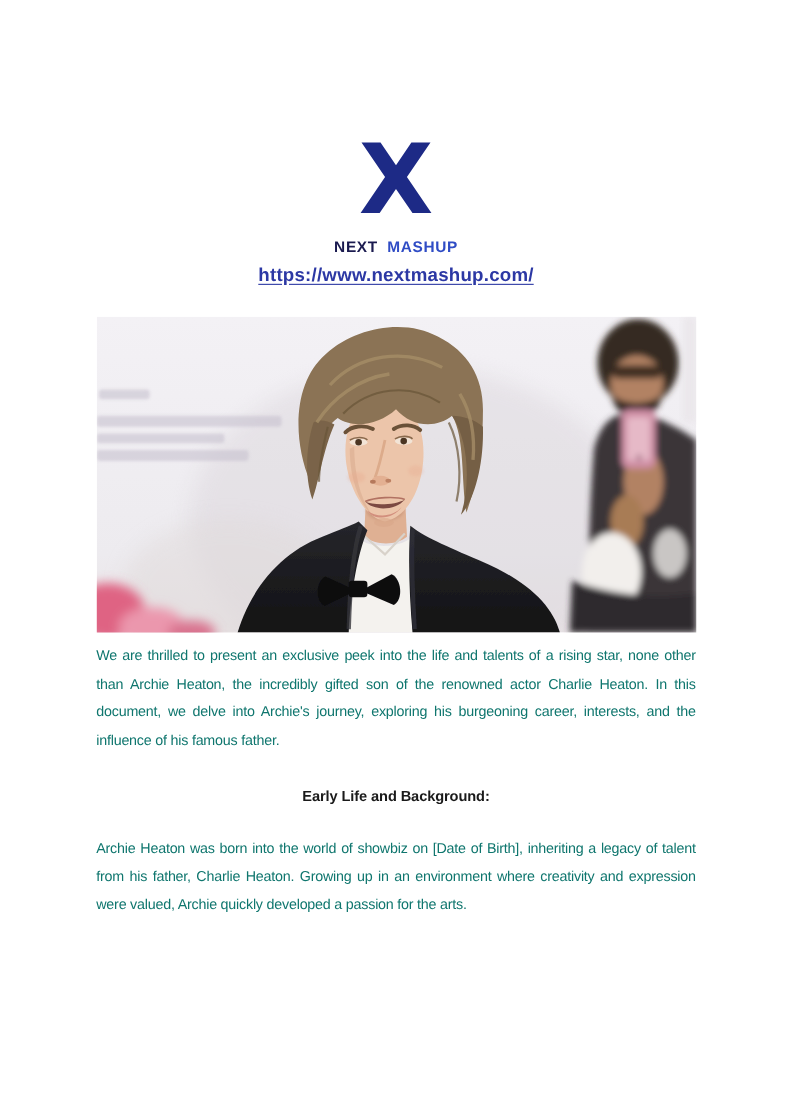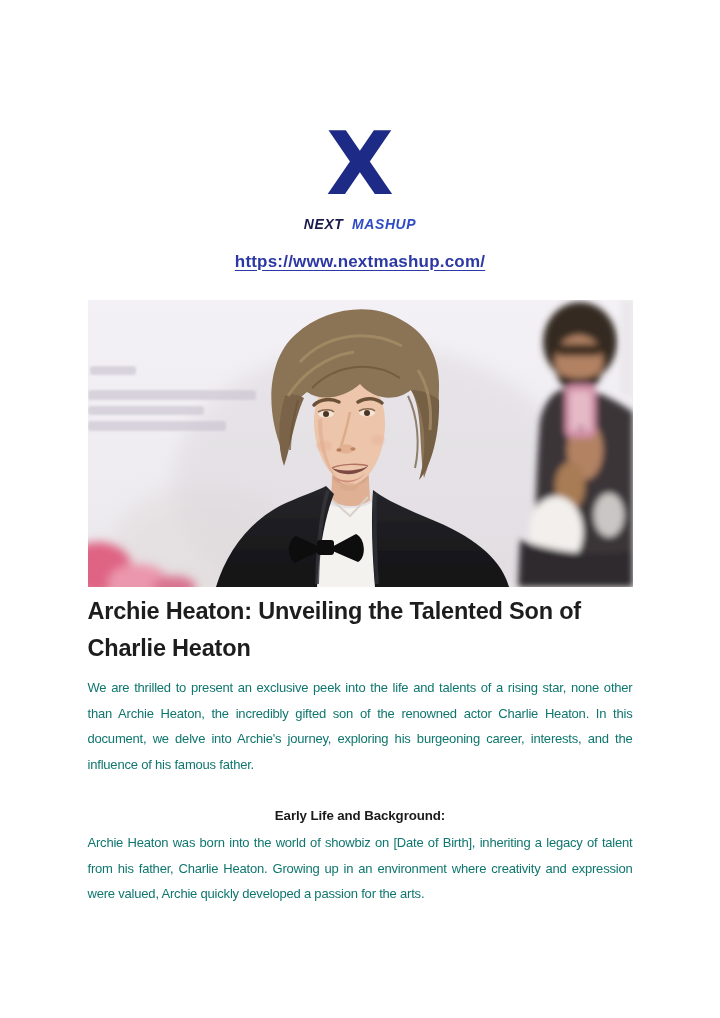--- a/index.html
+++ b/index.html
@@ -20,25 +20,24 @@
     line-height: 1;
     font-weight: 700;
     color: #1d2a86;
     letter-spacing: 0;
   }
   .brand {
     margin-top: 8px;
     font-size: 14px;
     font-weight: 700;
     letter-spacing: 0.6px;
-    font-style: italic;
   }
   .brand .first { color: #1a1a4f; }
   .brand .second { color: #2f4cc5; margin-left: 4px; }
-  .urlwrap { margin-top: 20px; }
+  .urlwrap { margin-top: 8px; }
   .url {
     color: #2c38a4;
     font-size: 17px;
     font-weight: 700;
     letter-spacing: 0.2px;
     text-decoration: underline;
     text-underline-offset: 3px;
   }
   .content { width: 545px; margin: 0 auto; }
   .photo {
@@ -66,21 +65,21 @@
   }
   h2.section {
     margin: 29px 0 0 0;
     font-size: 13.3px;
     line-height: 20px;
     font-weight: 700;
     color: #1a1a1a;
     letter-spacing: -0.1px;
     text-align: center;
   }
-  p.section-body { margin-top: 4px; }
+  p.section-body { margin-top: 24px; }
 </style>
 </head>
 <body>
 
 <div class="page">
 
   <header class="header">
     <div class="logo">X</div>
     <div class="brand">
       <span class="first">NEXT</span>
@@ -209,21 +208,20 @@
           </g>
           <g stroke="#a8906a" stroke-width="3" opacity="0.75" fill="none">
             <path d="M212,62 C238,34 280,28 314,46"></path>
             <path d="M200,96 C214,74 238,56 266,52"></path>
             <path d="M330,70 C340,86 344,108 342,130"></path>
           </g>
         </g>
       </svg>
     </figure>
 
-    <h1 class="title">Archie Heaton: Unveiling the Talented Son of Charlie Heaton</h1>
 
     <p class="body-text">We are thrilled to present an exclusive peek into the life and talents of a rising star, none other than Archie Heaton, the incredibly gifted son of the renowned actor Charlie Heaton. In this document, we delve into Archie's journey, exploring his burgeoning career, interests, and the influence of his famous father.</p>
 
     <h2 class="section">Early Life and Background:</h2>
 
     <p class="body-text section-body">Archie Heaton was born into the world of showbiz on [Date of Birth], inheriting a legacy of talent from his father, Charlie Heaton. Growing up in an environment where creativity and expression were valued, Archie quickly developed a passion for the arts.</p>
 
   </div>
 </div>
 

